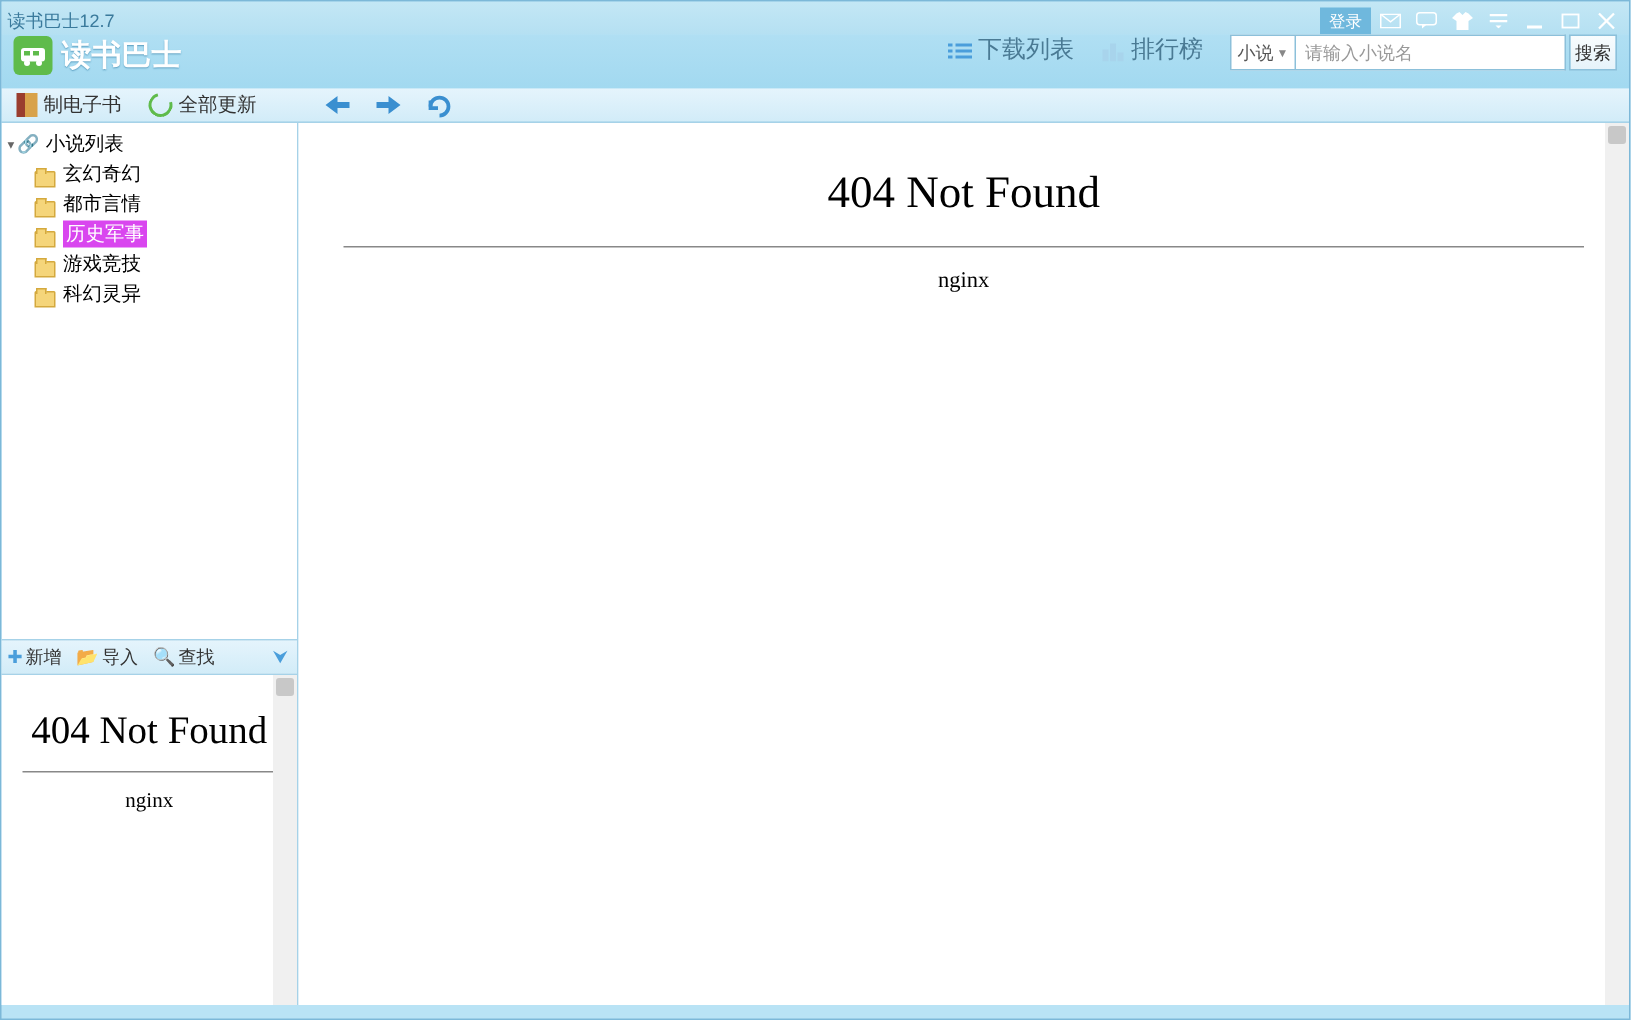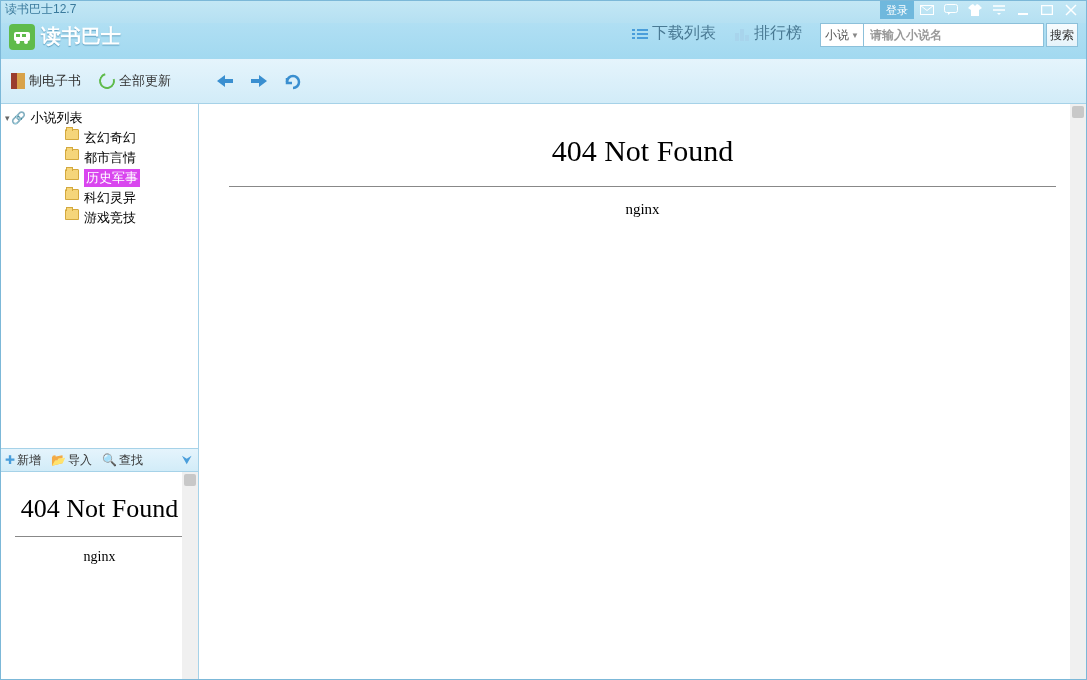--- a/index.html
+++ b/index.html
@@ -1,52 +1,52 @@
 <!DOCTYPE html>
 <html><head>
 <meta charset="utf-8">
 <style>
 * { margin:0; padding:0; box-sizing:border-box; font-family:"Microsoft YaHei","SimSun",sans-serif; }
 body { width:1087px; height:680px; background:#b9e3f5; overflow:hidden; border:1px solid #7cb8d8; }
 
-.titlebar { height:22px; background:linear-gradient(#c3e7f5,#b5e0f2); display:flex; align-items:flex-start; font-size:12px; color:#3a7a9c; padding:0 4px; }
+.titlebar { height:22px; background:linear-gradient(#c3e7f5,#b5e0f2); display:flex; align-items:flex-end; font-size:12px; color:#3a7a9c; padding:0 4px; }
 .titlebar .spacer { flex:1; }
 .titlebar .tbtn { width:22px; height:18px; display:flex; align-items:center; justify-content:center; color:#fff; margin-left:2px; cursor:pointer; }
 .titlebar .login { width:34px; background:#6fb8dd; font-size:11px; color:#fff; }
 .titlebar .sys { color:#e8f6fd; }
 
 .header { height:36px; background:linear-gradient(#b0dff3,#a2d9f0); display:flex; align-items:flex-start; padding:0 8px; }
 .logo { display:flex; align-items:center; }
 .logo-icon { width:26px; height:26px; background:#5fbb4b; border-radius:4px; display:flex; align-items:center; justify-content:center; color:#fff; font-size:14px; }
 .logo-text { font-size:20px; color:#fff; font-weight:bold; margin-left:6px; text-shadow:0 1px 1px #5a9ec0; }
 .header .spacer { flex:1; }
 .hbtn { display:flex; align-items:center; font-size:16px; color:#4a7a94; margin-right:18px; cursor:pointer; }
 .hbtn .ic { margin-right:4px; display:inline-flex; }
 .search-combo { background:#fff; border:1px solid #8cc0da; height:24px; display:flex; align-items:center; padding:0 4px; font-size:12px; color:#555; cursor:pointer; }
 .search-combo .tri { font-size:8px; color:#888; margin-left:2px; }
-.search-input { background:#fff; border:1px solid #8cc0da; border-left:none; height:24px; width:180px; padding:0 6px; font-size:12px; outline:none; color:#333;font-weight:bold; }
+.search-input { background:#fff; border:1px solid #8cc0da; border-left:none; height:24px; width:180px; padding:0 6px; font-size:12px; outline:none; color:#333; }
 .search-input::placeholder { color:#999; }
 .search-btn { height:24px; border:1px solid #8cc0da; background:linear-gradient(#f8fcfe,#e6f3fa); padding:0 3px; font-size:12px; color:#333; cursor:pointer; margin-left:2px; }
 
-.toolbar { height:45px; background:linear-gradient(#e5f4fc,#d2ecf8); border-bottom:1px solid #a6d2e8; display:flex; align-items:center; }
+.toolbar { height:23px; background:linear-gradient(#e5f4fc,#d2ecf8); border-bottom:1px solid #a6d2e8; display:flex; align-items:center; }
 .tool-left { width:198px; display:flex; align-items:center; padding-left:10px; }
 .tool-item { display:flex; align-items:center; font-size:13px; color:#333; margin-right:18px; cursor:pointer; }
 .tool-item .ic { margin-right:4px; }
 .book-ic { width:14px; height:16px; background:linear-gradient(90deg,#9a3d2e 40%,#d8a24a 40%); }
 .refresh-ic { width:16px; height:16px; border:2px solid #5fbb4b; border-radius:50%; border-top-color:transparent; transform:rotate(30deg); }
 .tool-right { display:flex; align-items:center; padding-left:14px; }
 .nav-btn { width:24px; height:24px; display:flex; align-items:center; justify-content:center; margin-right:10px; cursor:pointer; color:#3a8fd0; }
 
 .main { display:flex; height:588px; }
 .sidebar { width:198px; background:#fff; border-right:1px solid #a6d2e8; display:flex; flex-direction:column; }
 .tree { flex:0 0 344px; overflow:auto; font-size:13px; padding-top:4px; }
 .tree-root { display:flex; align-items:center; padding:1px 4px; cursor:pointer; }
 .tree-root .toggle { font-size:9px; color:#666; margin-right:2px; }
 .link-ic { color:#4a9edb; margin-right:4px; font-size:12px; }
-.tree-item { display:flex; align-items:flex-start; padding:1px 4px 1px 22px; cursor:pointer;margin-left:42px; }
+.tree-item { display:flex; align-items:flex-end; padding:1px 4px 1px 22px; cursor:pointer; }
 .folder-ic { width:14px; height:11px; background:#f5d57a; border:1px solid #d4a93e; border-radius:1px 1px 0 0; margin-right:5px; position:relative; }
 .folder-ic:before { content:""; position:absolute; top:-3px; left:0; width:5px; height:3px; background:#f5d57a; border:1px solid #d4a93e; border-bottom:none; }
 .tree-item.selected span.lbl { background:#d946ef; color:#fff; padding:0 2px; }
 
 .side-tools { height:24px; background:linear-gradient(#e5f4fc,#d2ecf8); border-top:1px solid #a6d2e8; border-bottom:1px solid #a6d2e8; display:flex; align-items:center; font-size:12px; padding:0 4px; }
 .side-tool { display:flex; align-items:center; margin-right:10px; cursor:pointer; color:#333; }
 .side-tool .ic { margin-right:2px; color:#4a9edb; }
 .side-tools .spacer { flex:1; }
 
 .preview { flex:1; background:#fff; position:relative; padding:4px; overflow:auto; }
@@ -204,25 +204,25 @@
       <div class="tree-item">
         <span class="folder-ic"></span>
         <span class="lbl">都市言情</span>
       </div>
       <div class="tree-item selected">
         <span class="folder-ic"></span>
         <span class="lbl">历史军事</span>
       </div>
       <div class="tree-item">
         <span class="folder-ic"></span>
+        <span class="lbl">游戏竞技</span>
+      </div>
+      <div class="tree-item">
+        <span class="folder-ic"></span>
         <span class="lbl">科幻灵异</span>
-      </div>
-      <div class="tree-item">
-        <span class="folder-ic"></span>
-        <span class="lbl">游戏竞技</span>
       </div>
     </div>
     <div class="side-tools">
       <div class="side-tool">
         <span class="ic">✚</span>
         <span>新增</span>
       </div>
       <div class="side-tool">
         <span class="ic">📂</span>
         <span>导入</span>

